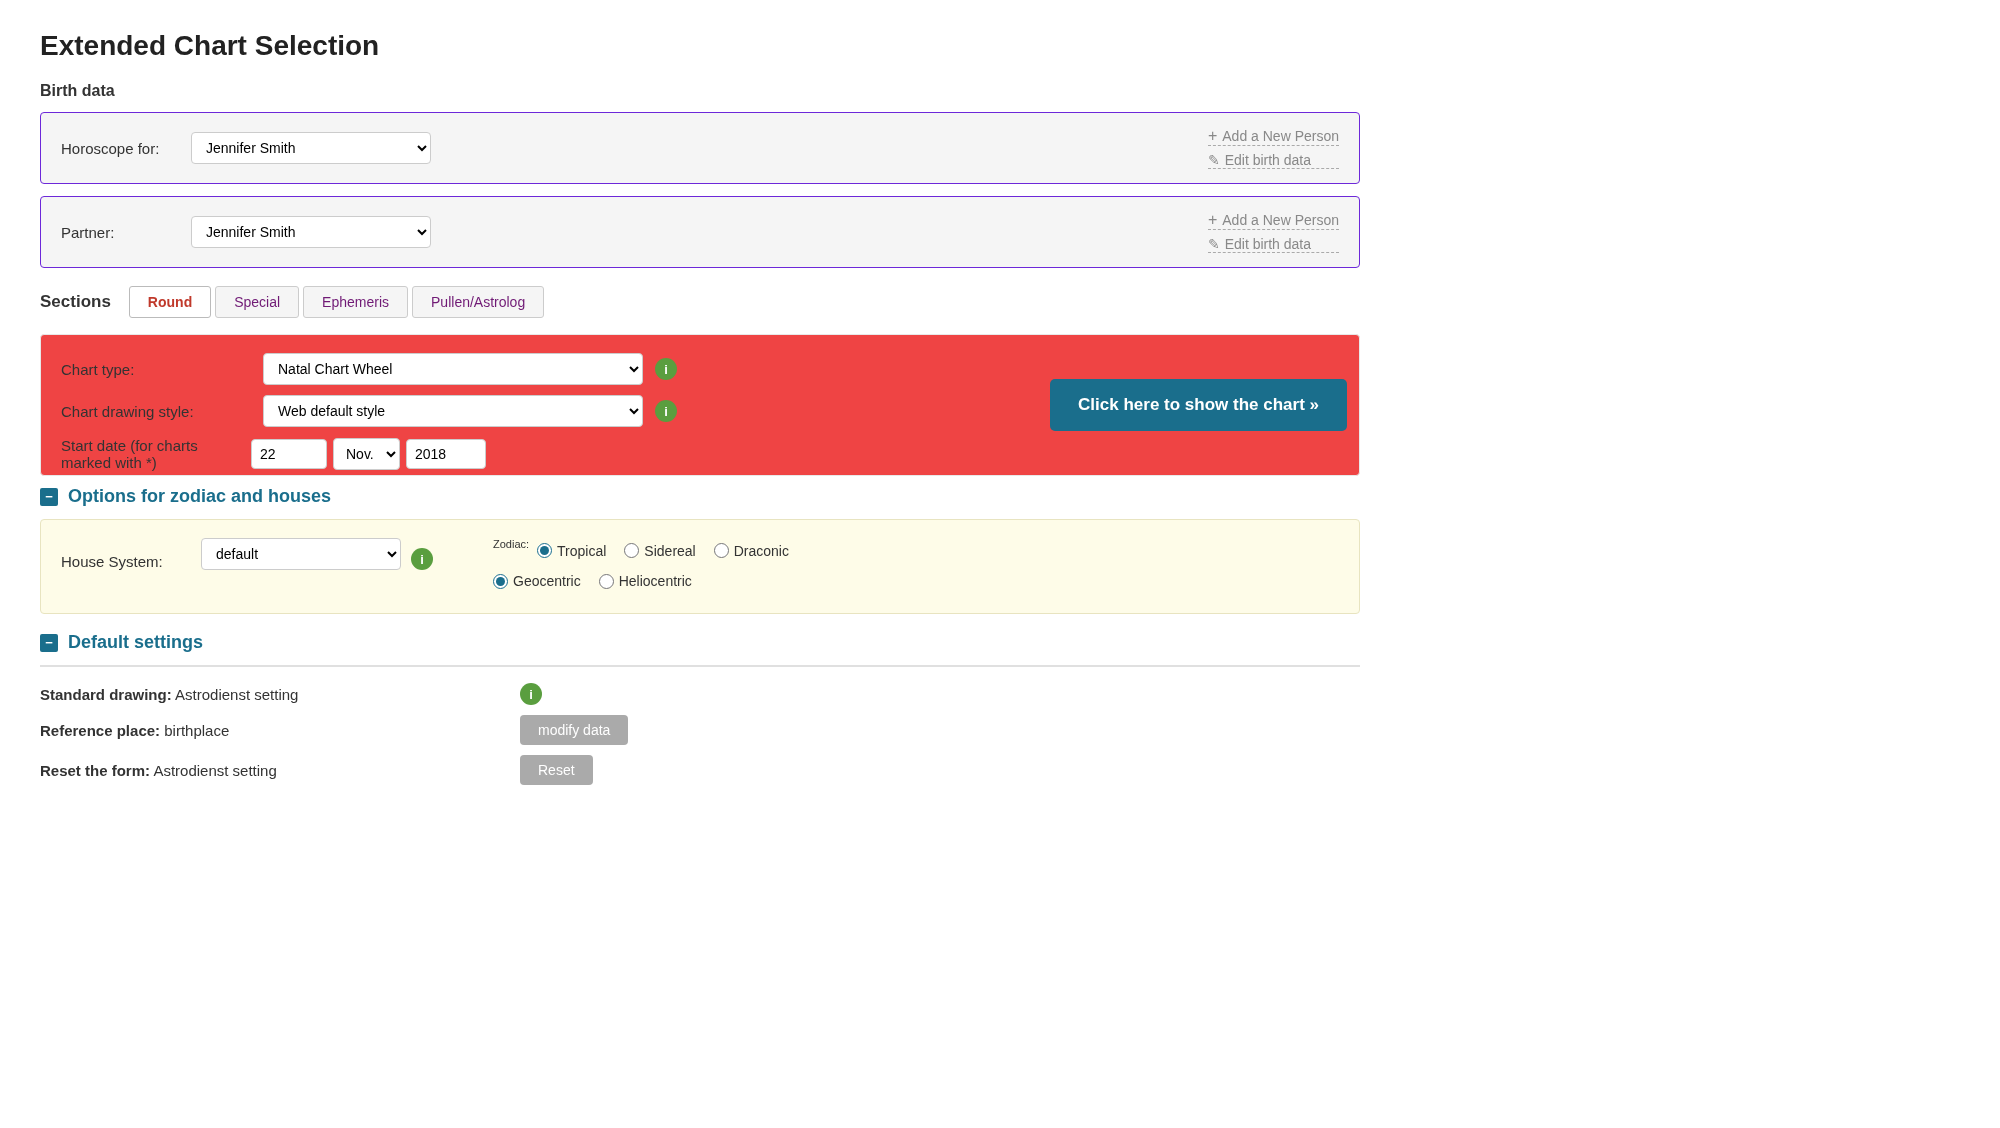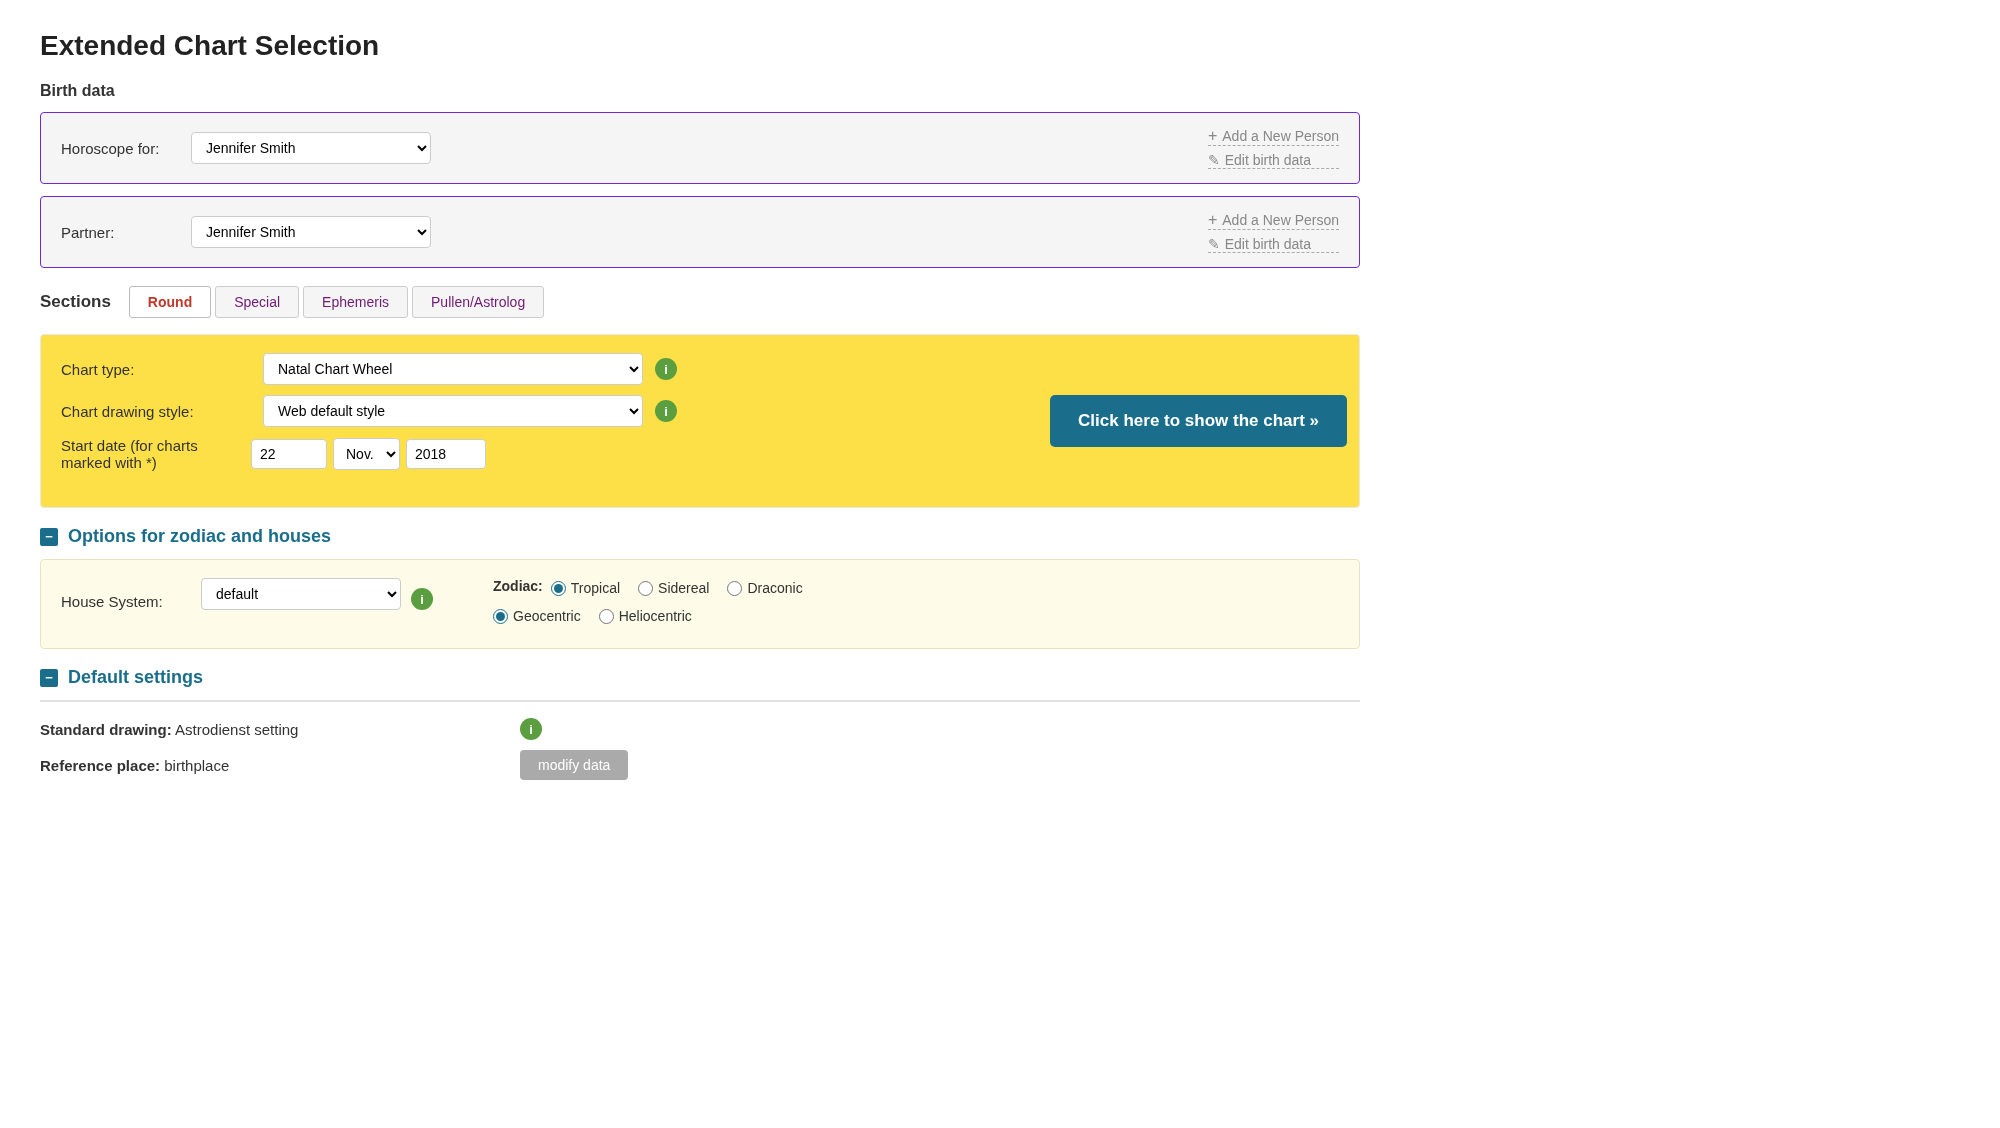--- a/index.html
+++ b/index.html
@@ -86,25 +86,25 @@
     }
     .tab.active {
       color: #c0392b;
       font-weight: bold;
       background: #fff;
       border-color: #bbb;
     }
 
     
     .chart-panel {
-      background: #fde047;
+      background: #ef4444;
       border: 1px solid #e8e8e8;
       border-radius: 4px;
-      padding: 18px 20px 36px 20px;
-      margin-bottom: 18px;
+      padding: 18px 20px 4px 20px;
+      margin-bottom: 10px;
       position: relative;
     }
     .chart-fields {
       display: flex;
       flex-direction: column;
       gap: 10px;
     }
     .field-row {
       display: flex;
       align-items: center;
@@ -240,23 +240,22 @@
       background: #fff;
       min-width: 200px;
       cursor: pointer;
     }
     .zodiac-col {
       display: flex;
       flex-direction: column;
       gap: 4px;
     }
     .zodiac-col .zodiac-title {
-      font-size: 14px;
-      margin-bottom: 4px;
-      font-weight: bold;
+      font-size: 11px;
+      margin-bottom: 13px;
     }
     .zodiac-row {
       display: flex;
       align-items: center;
       gap: 18px;
     }
     .radio-option {
       display: flex;
       align-items: center;
       gap: 5px;
@@ -467,13 +466,21 @@
 
   <div class="default-row">
     <span class="row-label">
       <strong>Reference place:</strong>
       <span> </span>
       <span>birthplace</span>
     </span>
     <button class="btn-gray">modify data</button>
   </div>
 
+  <div class="default-row">
+    <span class="row-label">
+      <strong>Reset the form:</strong>
+      <span> </span>
+      <span>Astrodienst setting</span>
+    </span>
+    <button class="btn-gray">Reset</button>
+  </div>
 </div>
 
 </body></html>

